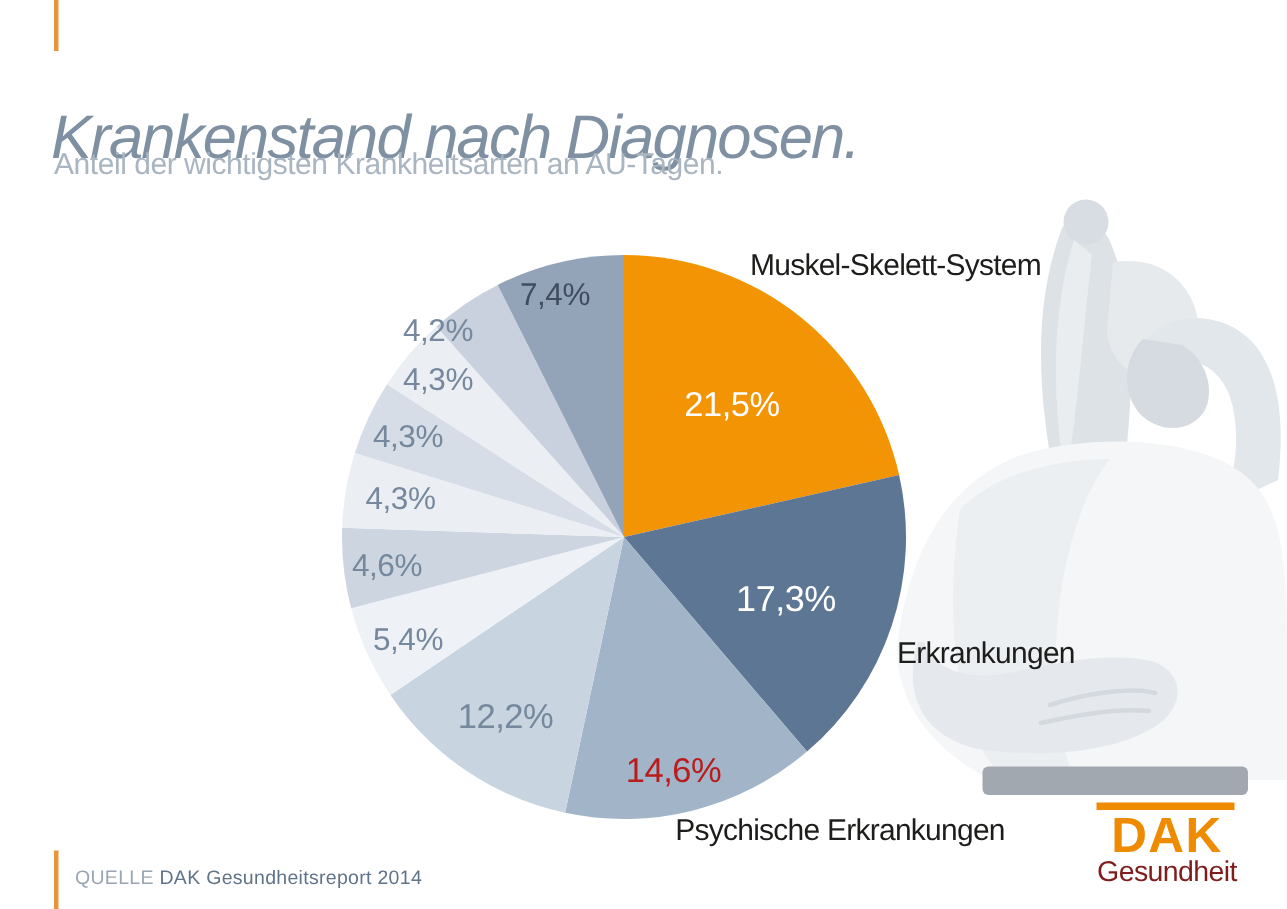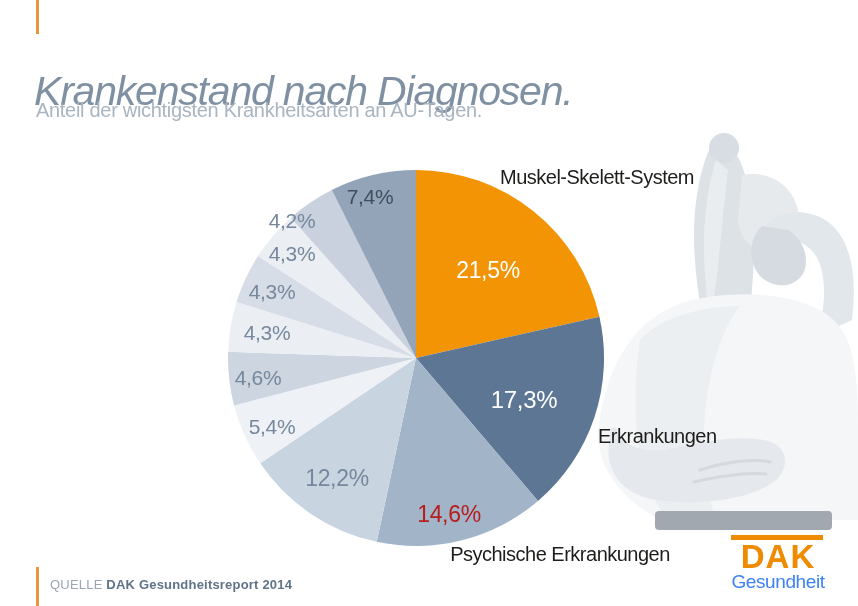--- a/index.html
+++ b/index.html
@@ -25,21 +25,21 @@
     text-align:right;
   }
   .pct-label{
     position:absolute;white-space:nowrap;transform:translate(-50%,-50%);
     letter-spacing:-0.3px;
   }
   .footer-text{
     position:absolute;left:50px;top:577px;font-size:13px;color:#9aa6b1;
     letter-spacing:0.2px;white-space:nowrap;
   }
-  .footer-text b{color:#5f7389;font-weight:bold;}
+  .footer-text b{color:#5f7389;font-weight:normal;}
   .logo{position:absolute;left:730px;top:535px;width:96px;text-align:center;}
   .logo-bar{height:5px;width:92px;margin:0 0 1px 1px;}
   .logo-dak{
     font-size:33px;font-weight:bold;letter-spacing:1px;line-height:0.95;
     font-family:"Liberation Sans",sans-serif;
   }
   .logo-sub{font-size:19px;letter-spacing:-0.4px;line-height:1.05;}
 </style>
 </head>
 <body>
@@ -112,16 +112,16 @@
 
   <div class="accent-line accent-bottom" style="background: rgb(233, 149, 60);"></div>
   <div class="footer-text">
     <span>QUELLE</span>
     <b>DAK Gesundheitsreport 2014</b>
   </div>
 
   <div class="logo">
     <div class="logo-bar" style="background: rgb(238, 139, 0);"></div>
     <div class="logo-dak" style="color: rgb(238, 139, 0);">DAK</div>
-    <div class="logo-sub" style="color: #3b82f6;">Gesundheit</div>
+    <div class="logo-sub" style="color: #7f1d1d;">Gesundheit</div>
   </div>
 
 </div>
 
 </body></html>

